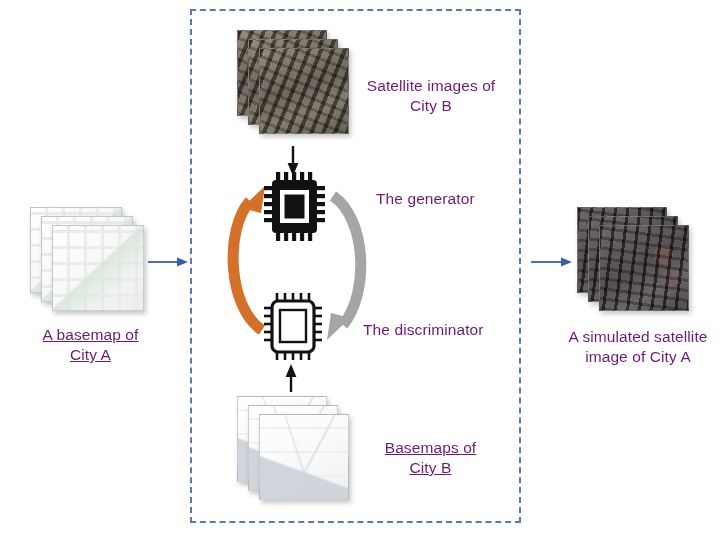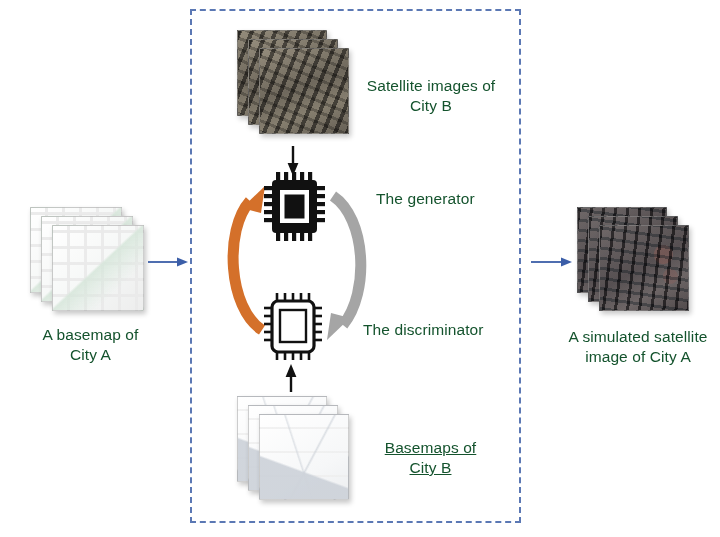--- a/index.html
+++ b/index.html
@@ -27,21 +27,21 @@
     top: 9px;
     width: 331px;
     height: 514px;
     border: 2px dashed #5b78b4;
     box-sizing: border-box;
   }
 
   
   .label {
     position: absolute;
-    color: #14532d;
+    color: #701a75;
     font-size: 15.5px;
     line-height: 20px;
     text-align: center;
     white-space: pre-line;
     letter-spacing: 0.1px;
   }
 
   
   .stack {
     position: absolute;
@@ -112,21 +112,21 @@
 
 <div id="stage">
 
   <div class="dashed-box"></div>
 
   <div class="stack" style="left:30px; top:207px; width:118px; height:110px;">
     <div class="sheet s0 map-a" style="width:92px;height:86px;"></div>
     <div class="sheet s1 map-a" style="width:92px;height:86px;"></div>
     <div class="sheet s2 map-a" style="width:92px;height:86px;"></div>
   </div>
-  <div class="label" style="left:8px; top:325px; width:165px;">A basemap of
+  <div class="label" style="left:8px; top:325px; width:165px;text-decoration:underline;">A basemap of
 City A</div>
 
   <div class="stack" style="left:237px; top:30px; width:118px; height:112px;">
     <div class="sheet s0 sat-b" style="width:90px;height:86px;"></div>
     <div class="sheet s1 sat-b" style="width:90px;height:86px;"></div>
     <div class="sheet s2 sat-b" style="width:90px;height:86px;"></div>
   </div>
   <div class="label" style="left:352px; top:76px; width:158px;">Satellite images of
 City B</div>
 

